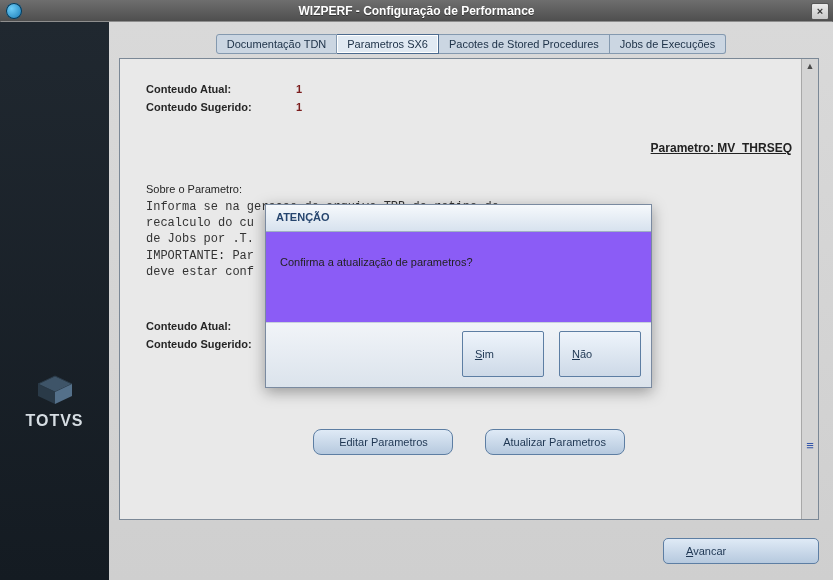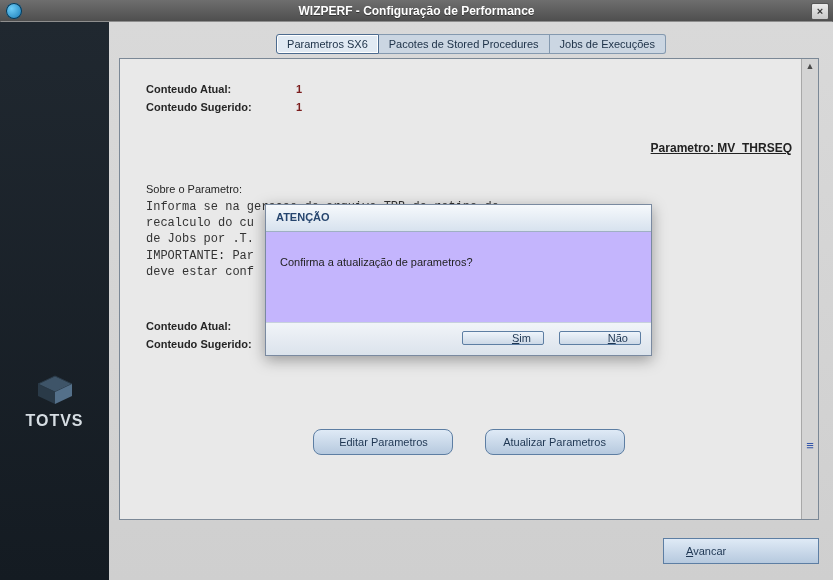--- a/index.html
+++ b/index.html
@@ -57,36 +57,36 @@
   .blurb{font-family:"Courier New",monospace;font-size:12px;color:#333;
          white-space:pre;line-height:1.35;margin-top:4px;}
   .actions{position:absolute;left:0;right:0;top:370px;text-align:center;}
   .btn{display:inline-block;min-width:130px;padding:6px 14px;margin:0 14px;
        border:1px solid #5d7ea3;border-radius:8px;
        background:linear-gradient(#dfeaf6,#b6c9de);color:#1e3652;font-size:11px;
        text-align:center;}
   .btn.big{min-width:110px;}
   
   .footer-btn{position:absolute;right:14px;bottom:16px;min-width:110px;
-              padding:6px 22px;border:1px solid #5d7ea3;border-radius:0;
+              padding:6px 22px;border:1px solid #5d7ea3;border-radius:5px;
               background:linear-gradient(#dfeaf6,#b6c9de);color:#1e3652;}
   .footer-btn .ul{text-decoration:underline;}
   
   .modal{position:absolute;left:265px;top:204px;width:385px;
-         background:#c4b5fd;border:1px solid #7a8aa0;box-shadow:0 4px 14px rgba(0,0,0,.35);}
+         background:#8b5cf6;border:1px solid #7a8aa0;box-shadow:0 4px 14px rgba(0,0,0,.35);}
   .modal-hd{padding:6px 10px 8px;border-bottom:1px solid #9fb0c3;
             background:linear-gradient(#f6f9fc,#d7e2ee);color:#26456e;
             font-weight:bold;font-size:11px;}
   .modal-body{padding:24px 14px 54px;font-size:11px;color:#222;}
   .modal-ft{padding:8px 10px 10px;background:linear-gradient(#f1f4f8,#dbe3ec);
             border-top:1px solid #c7d1dc;text-align:right;}
-  .modal-ft .mbtn{display:inline-block;min-width:56px;padding:0 12px;margin-left:12px;
+  .modal-ft .mbtn{display:inline-block;min-width:56px;padding:16px 12px;margin-left:12px;
            border:1px solid #5d7ea3;border-radius:2px;
            background:linear-gradient(#eef4fb,#cdd9e7);color:#1e3652;font-size:11px;
-           text-align:right;}
+           text-align:left;}
   .mbtn .ul{text-decoration:underline;}
 </style>
 </head>
 <body>
 
 <div class="win">
 
   <div class="titlebar">
     <div class="icon"></div>
     <div class="title">WIZPERF - Configuração de Performance</div>
@@ -104,20 +104,21 @@
             <polygon points="38,10 21,18 21,30 38,22" fill="#54708a"></polygon>
           </svg>
         </div>
         <div class="logo-text">TOTVS</div>
       </div>
     </div>
 
     <div class="main">
 
       <div class="tabs">
+        <div class="tab">Documentação TDN</div>
         <div class="tab active">Parametros SX6</div>
         <div class="tab">Pacotes de Stored Procedures</div>
         <div class="tab">Jobs de Execuções</div>
       </div>
 
       <div class="panel">
 
         <div class="kv">
           <div class="k">Conteudo Atual:</div>
           <div class="v">1</div>

